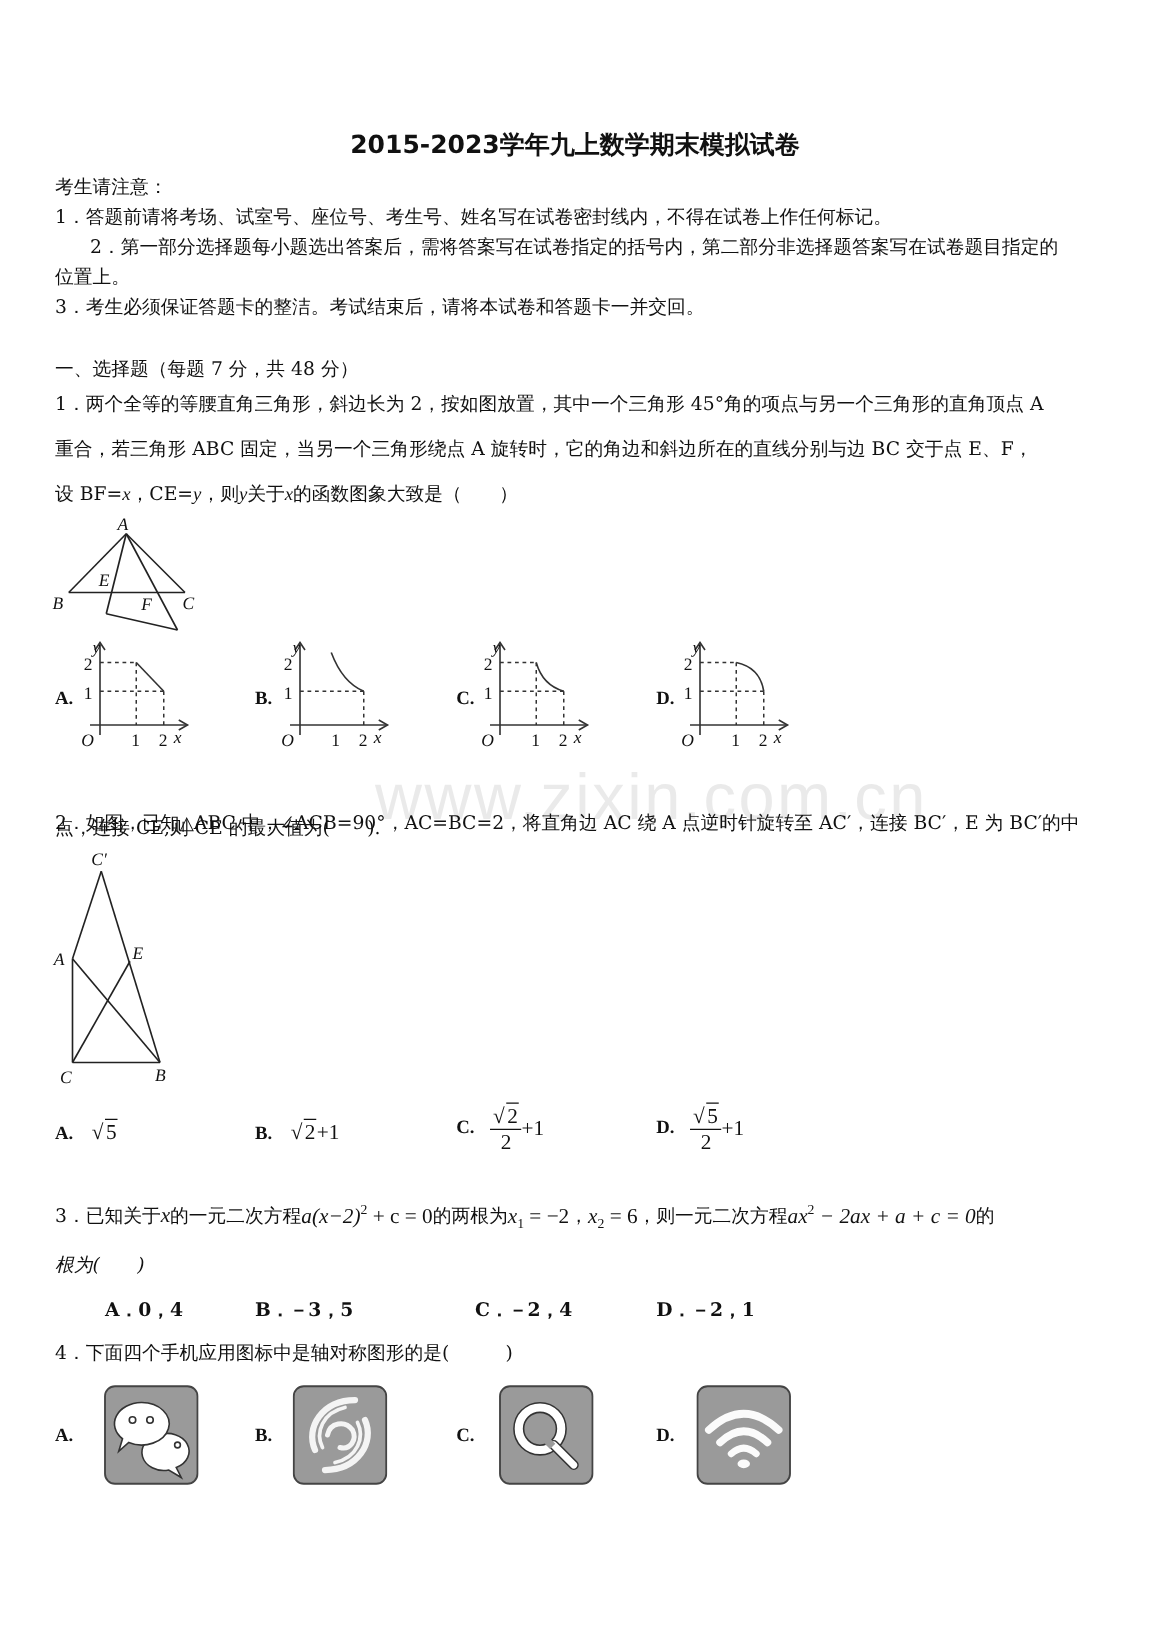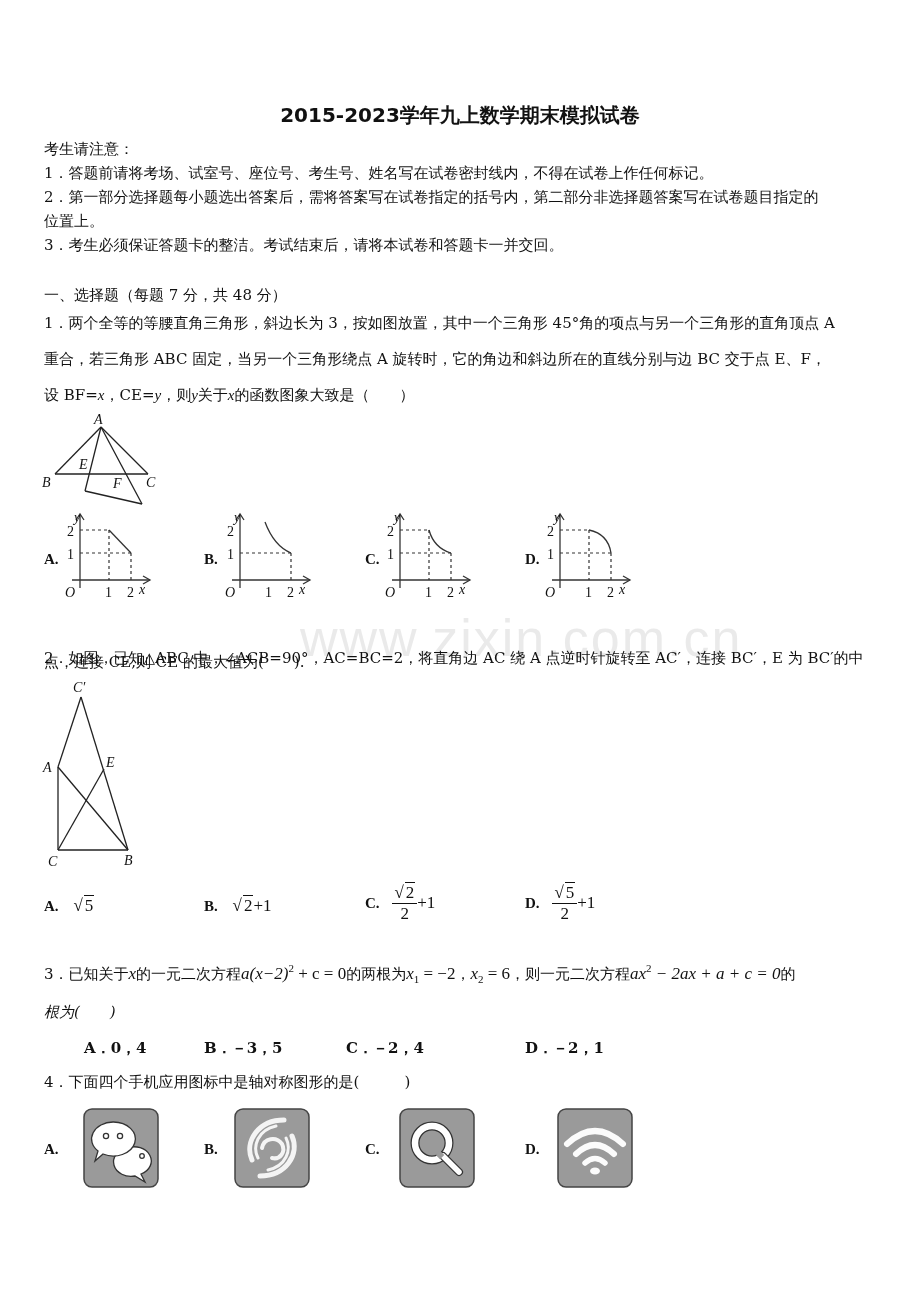--- a/index.html
+++ b/index.html
@@ -34,27 +34,27 @@
   </style>
 </head>
 <body>
 
 <div class="abs watermark">www.zixin.com.cn</div>
 
 <div class="abs title">2015-2023学年九上数学期末模拟试卷</div>
 
 <div class="abs line" style="top:139px;">考生请注意：</div>
 <div class="abs line" style="top:163px;">1．答题前请将考场、试室号、座位号、考生号、姓名写在试卷密封线内，不得在试卷上作任何标记。</div>
-<div class="abs line" style="top:187px;">2．第一部分选择题每小题选出答案后，需将答案写在试卷指定的括号内，第二部分非选择题答案写在试卷题目指定的</div>
+<div class="abs line" style="top:187px;margin-left:28px;">2．第一部分选择题每小题选出答案后，需将答案写在试卷指定的括号内，第二部分非选择题答案写在试卷题目指定的</div>
 <div class="abs line" style="top:211px;">位置上。</div>
 <div class="abs line" style="top:235px;">3．考生必须保证答题卡的整洁。考试结束后，请将本试卷和答题卡一并交回。</div>
 
 <div class="abs line" style="top:285px;">一、选择题（每题 7 分，共 48 分）</div>
 
-<div class="abs line" style="top:313px;">1．两个全等的等腰直角三角形，斜边长为 3，按如图放置，其中一个三角形 45°角的项点与另一个三角形的直角顶点 A</div>
+<div class="abs line" style="top:313px;">1．两个全等的等腰直角三角形，斜边长为 2，按如图放置，其中一个三角形 45°角的项点与另一个三角形的直角顶点 A</div>
 <div class="abs line" style="top:349px;">重合，若三角形 ABC 固定，当另一个三角形绕点 A 旋转时，它的角边和斜边所在的直线分别与边 BC 交于点 E、F，</div>
 <div class="abs line" style="top:385px;">
   <span>设 BF=</span><span class="i">x</span><span>，CE=</span><span class="i">y</span><span>，则</span><span class="i">y</span><span>关于</span><span class="i">x</span><span>的函数图象大致是（　　）</span>
 </div>
 
 <svg class="abs" style="left:40px; top:405px;" width="130" height="105">
   <g stroke="#222" stroke-width="1.3" fill="none">
     <line x1="15" y1="69" x2="108" y2="69"></line>
     <line x1="15" y1="69" x2="61" y2="22"></line>
     <line x1="61" y1="22" x2="108" y2="69"></line>
@@ -218,21 +218,21 @@
   </span><span class="rad" style="vertical-align:middle;">+1</span>
 </div>
 
 <div class="abs line" style="top:958px;">
   <span>3．已知关于</span><span class="i m">x</span><span>的一元二次方程</span><span class="m"><span class="i">a(x−2)</span><sup>2</sup><span> + c = 0</span></span><span>的两根为</span><span class="m"><span class="i">x</span><sub>1</sub><span> = −2</span></span><span>，</span><span class="m"><span class="i">x</span><sub>2</sub><span> = 6</span></span><span>，则一元二次方程</span><span class="m"><span class="i">ax</span><sup>2</sup><span class="i"> − 2ax + a + c = 0</span></span><span>的</span>
 </div>
 <div class="abs line" style="top:1002px;font-style:italic;">根为(　　)</div>
 
 <div class="abs line b" style="left:44px; top:1038px;margin-left:40px;"><span>A．</span><span>0，4</span></div>
 <div class="abs line b" style="left:204px; top:1038px;"><span>B．</span><span>－3，5</span></div>
-<div class="abs line b" style="left:346px; top:1038px;"><span>C．</span><span>－2，4</span></div>
+<div class="abs line b" style="left:380px; top:1038px;"><span>C．</span><span>－2，4</span></div>
 <div class="abs line b" style="left:525px; top:1038px;"><span>D．</span><span>－2，1</span></div>
 
 <div class="abs line" style="top:1072px;">4．下面四个手机应用图标中是轴对称图形的是(　　　)</div>
 
 <div class="abs opt-label" style="left:44px; top:1141px;">A.</div>
 <div class="abs opt-label" style="left:204px; top:1141px;">B.</div>
 <div class="abs opt-label" style="left:365px; top:1141px;">C.</div>
 <div class="abs opt-label" style="left:525px; top:1141px;">D.</div>
 
 <svg class="abs" style="left:83px; top:1108px;" width="76" height="80">

